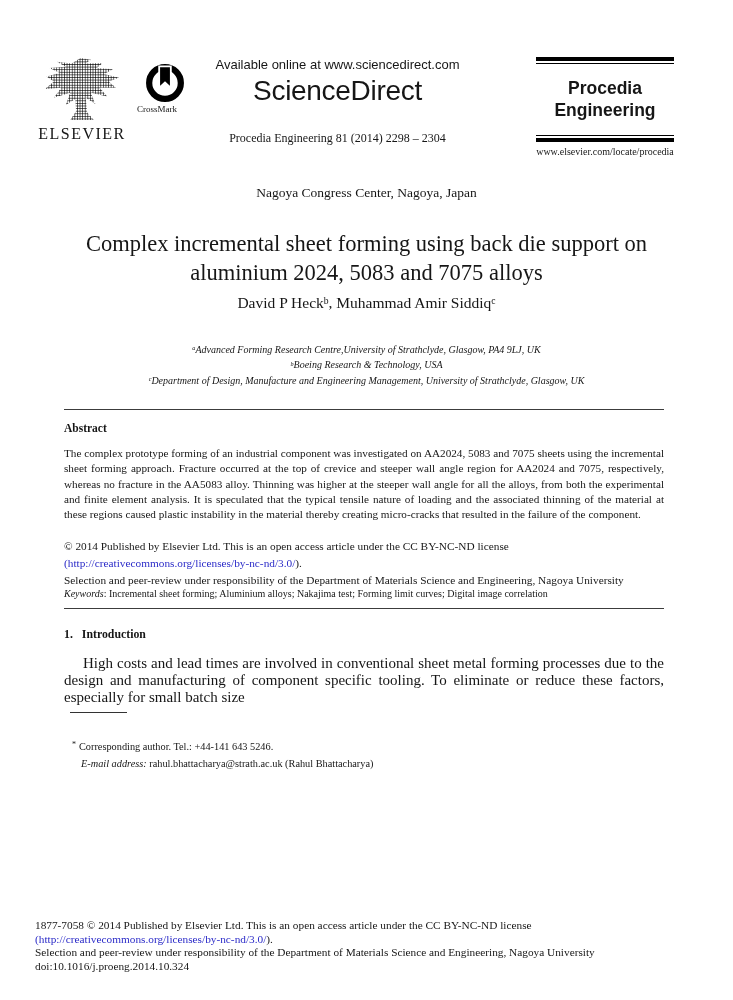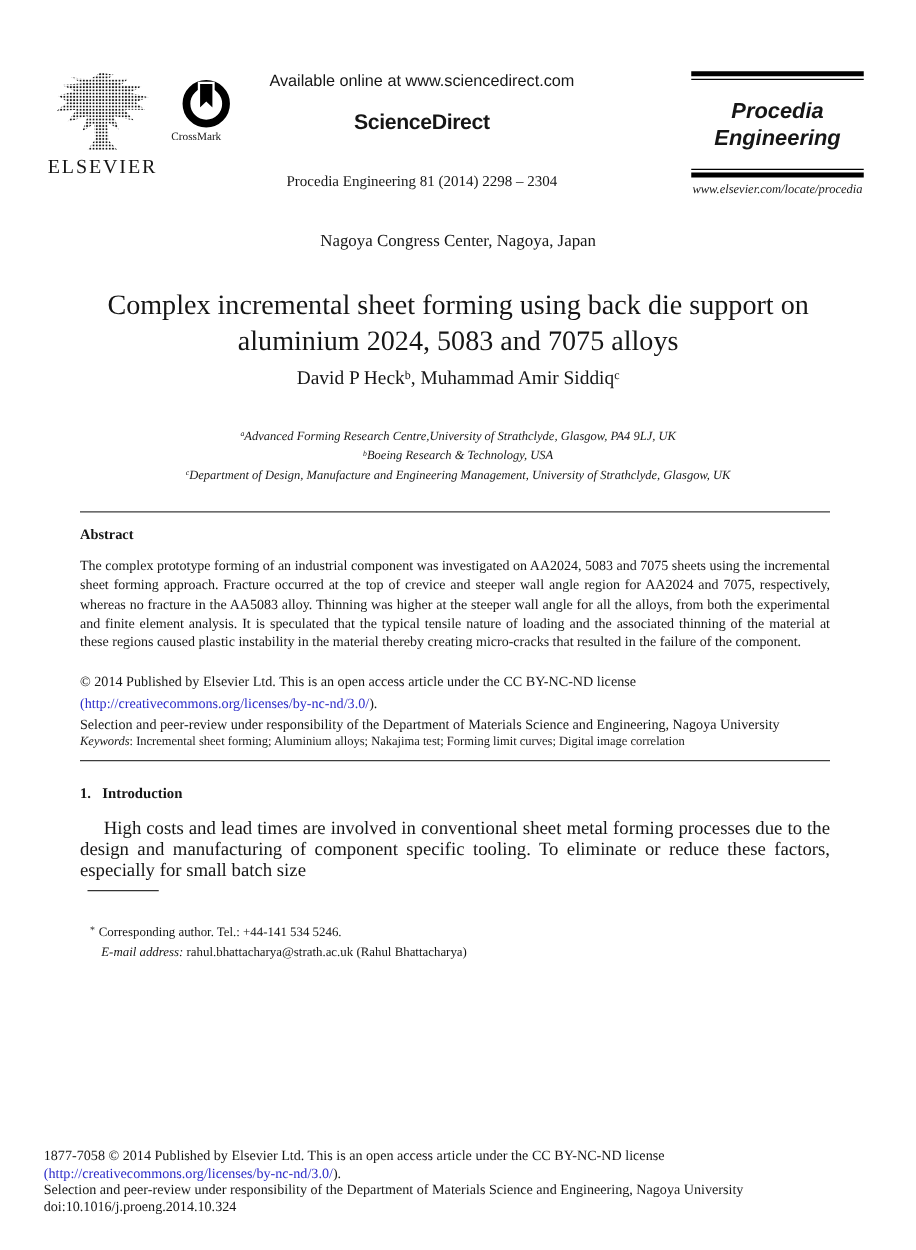--- a/index.html
+++ b/index.html
@@ -15,24 +15,24 @@
     background-image: radial-gradient(#141414 0.8px, transparent 1.05px);
     background-size: 2.6px 2.6px;
     clip-path: polygon(48% 0,62% 3%,55% 9%,78% 8%,70% 16%,92% 18%,80% 26%,100% 32%,86% 38%,96% 48%,74% 48%,84% 62%,62% 56%,68% 74%,55% 64%,57% 88%,66% 100%,34% 100%,42% 86%,41% 66%,28% 76%,34% 56%,12% 64%,22% 48%,0 50%,12% 38%,2% 30%,20% 24%,6% 16%,28% 14%,16% 6%,36% 9%);
   }
   .els-label { margin-top:5px; font-size:16px; letter-spacing:1.5px; }
   .crossmark { position:absolute; left:137px; top:63px; width:56px; text-align:left; cursor:pointer; }
   .crossmark svg { display:block; margin:0 auto; }
   .crossmark-label { display:block; margin-top:1px; font-size:9px; }
   .head-center { position:absolute; left:200px; top:57px; width:275px; text-align:center; }
   .avail { font-family:"Liberation Sans", sans-serif; font-size:13px; line-height:16px; }
-  .scidir { font-family:"Liberation Sans", sans-serif; font-weight:bold; font-size:17px;
-            letter-spacing:-0.3px; line-height:22px; margin-top:14px; }
+  .scidir { font-family:"Liberation Sans", sans-serif; font-weight:normal; font-size:28px;
+            letter-spacing:-0.3px; line-height:22px; margin-top:7px; }
   .citation { font-size:12px; margin-top:29px; }
-  .pe-wrap { position:absolute; left:553px; top:57px; width:138px; text-align:center;font-style:italic; }
+  .pe-wrap { position:absolute; left:536px; top:57px; width:138px; text-align:center; }
   .pe-rule-thick { height:4px; background:#000; }
   .pe-rule-thin  { height:1px; background:#000; margin-top:2px; }
   .pe-rule-thin-b{ height:1px; background:#000; }
   .pe-rule-thick-b{ height:4px; background:#000; margin-top:2px; }
   .pe-name { font-family:"Liberation Sans", sans-serif; font-weight:bold;
              font-size:17.5px; line-height:22px; padding:13px 0 14px; }
   .pe-url { font-size:10px; margin-top:4px; white-space:nowrap; }
   
   .conference { position:absolute; left:40px; width:653px; top:183px; text-align:center;
                 font-size:13.5px; line-height:19px; }
@@ -138,21 +138,21 @@
 
   <div class="hr hr-keywords"></div>
 
   <div class="section-head">
     <span class="sec-num">1.</span><span>Introduction</span>
   </div>
   <div class="intro-para">High costs and lead times are involved in conventional sheet metal forming processes due to the design and manufacturing of component specific tooling. To eliminate or reduce these factors, especially for small batch size</div>
 
   <div class="footnote-rule"></div>
   <div class="footnote">
-    <div><span class="fn-sup">*</span><span>Corresponding author. Tel.: +44-141 534 5246.</span></div>
+    <div><span class="fn-sup">*</span><span>Corresponding author. Tel.: +44-141 643 5246.</span></div>
     <div class="fn-line2"><span class="fn-email-label">E-mail address:</span><span> rahul.bhattacharya@strath.ac.uk (Rahul Bhattacharya)</span></div>
   </div>
 
   <div class="footer">
     <div>1877-7058 © 2014 Published by Elsevier Ltd. This is an open access article under the CC BY-NC-ND license</div>
     <div><a class="lic-link" href="#"><span>(</span><span>http://creativecommons.org/licenses/by-nc-nd/3.0/</span></a><span>).</span></div>
     <div>Selection and peer-review under responsibility of the Department of Materials Science and Engineering, Nagoya University</div>
     <div>doi:10.1016/j.proeng.2014.10.324</div>
   </div>
 

